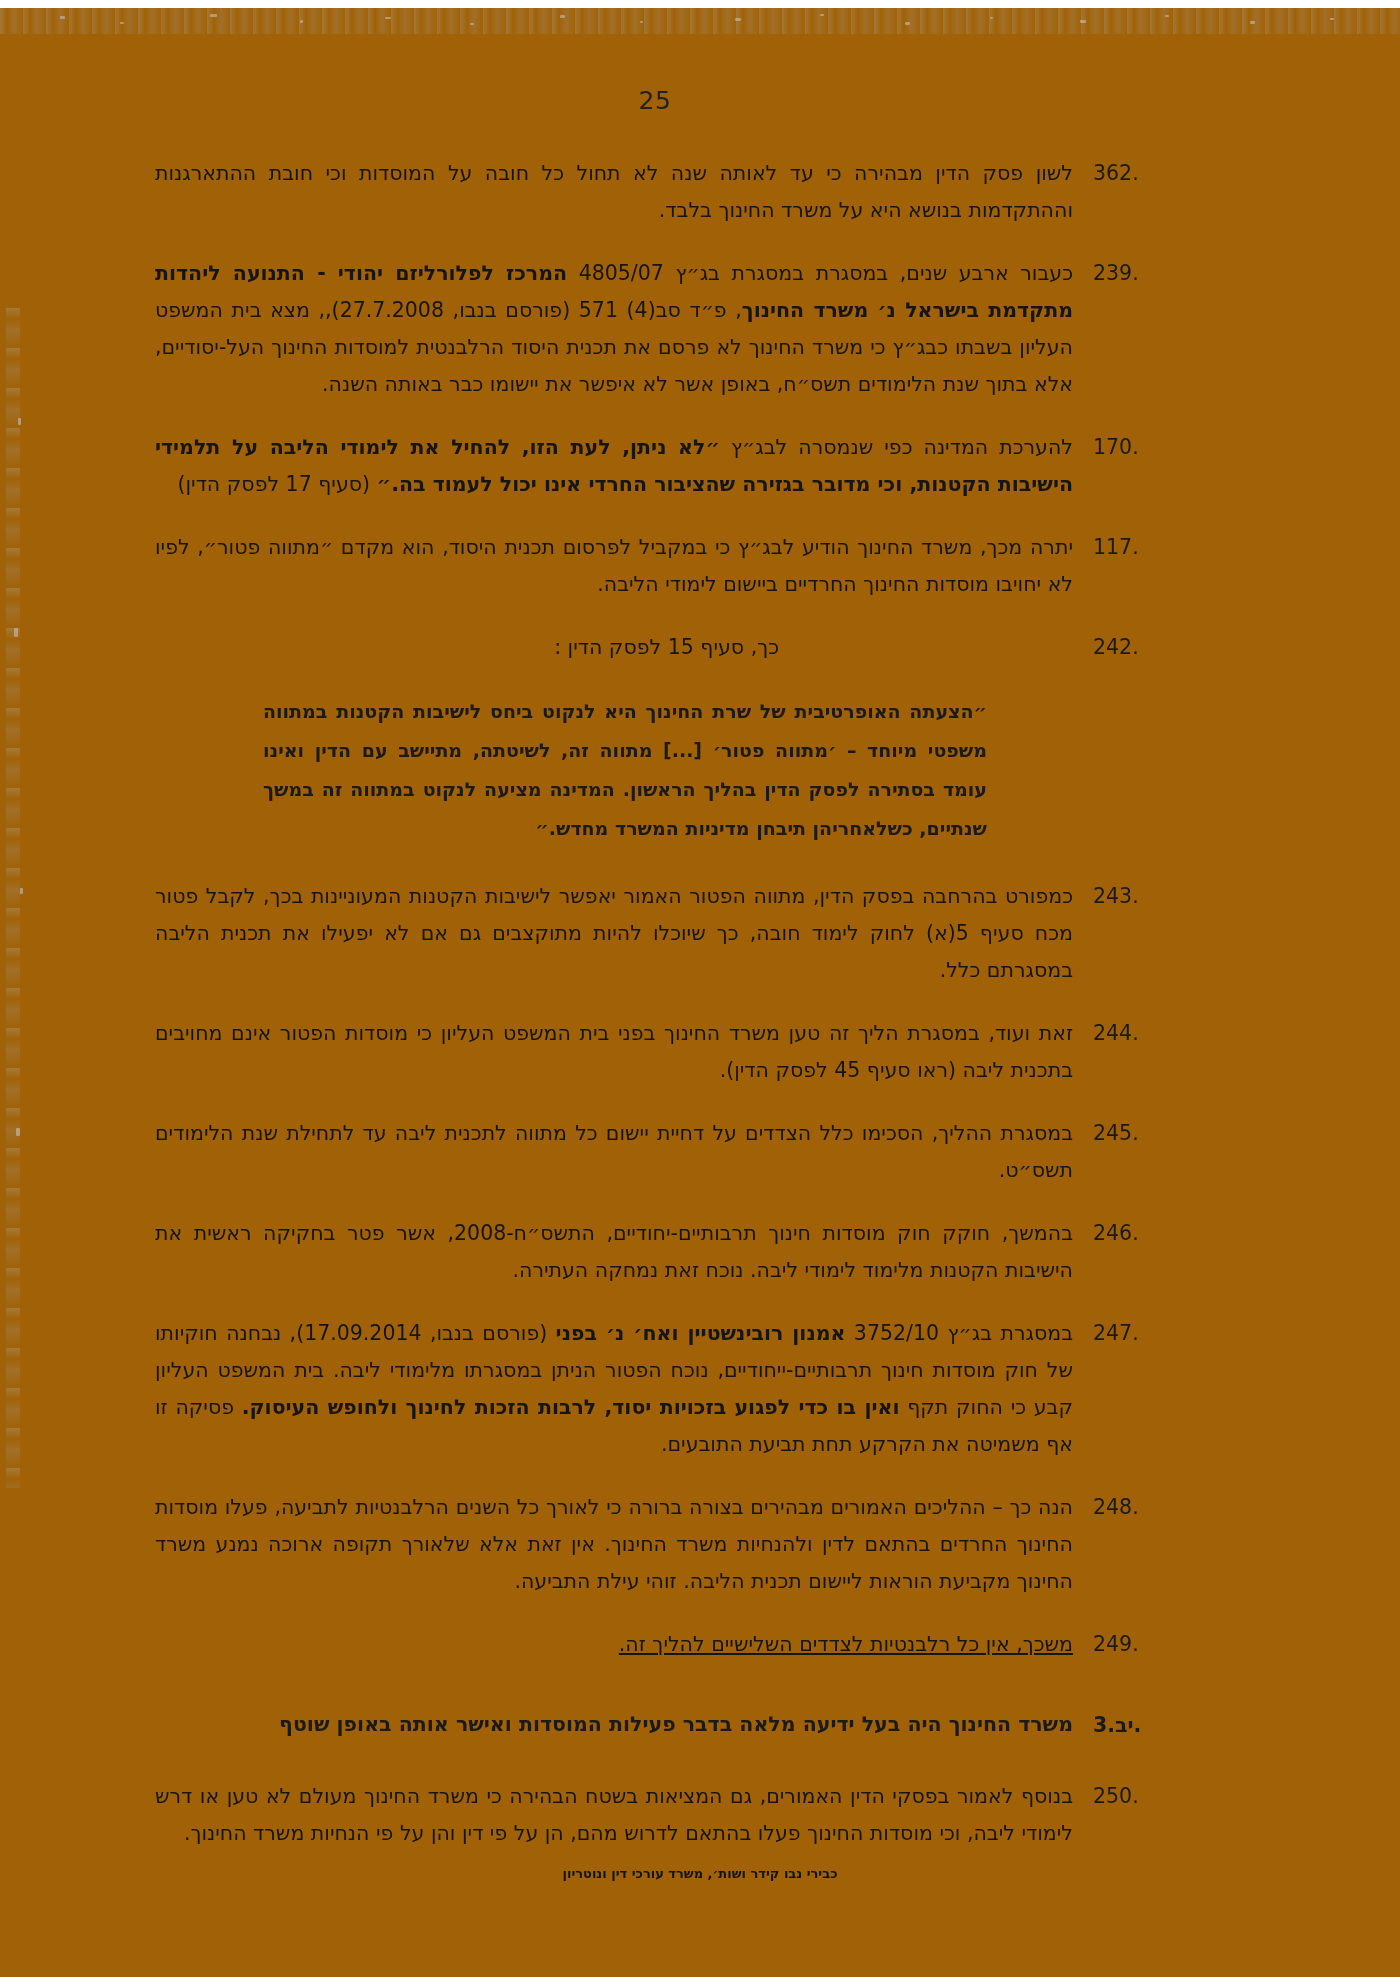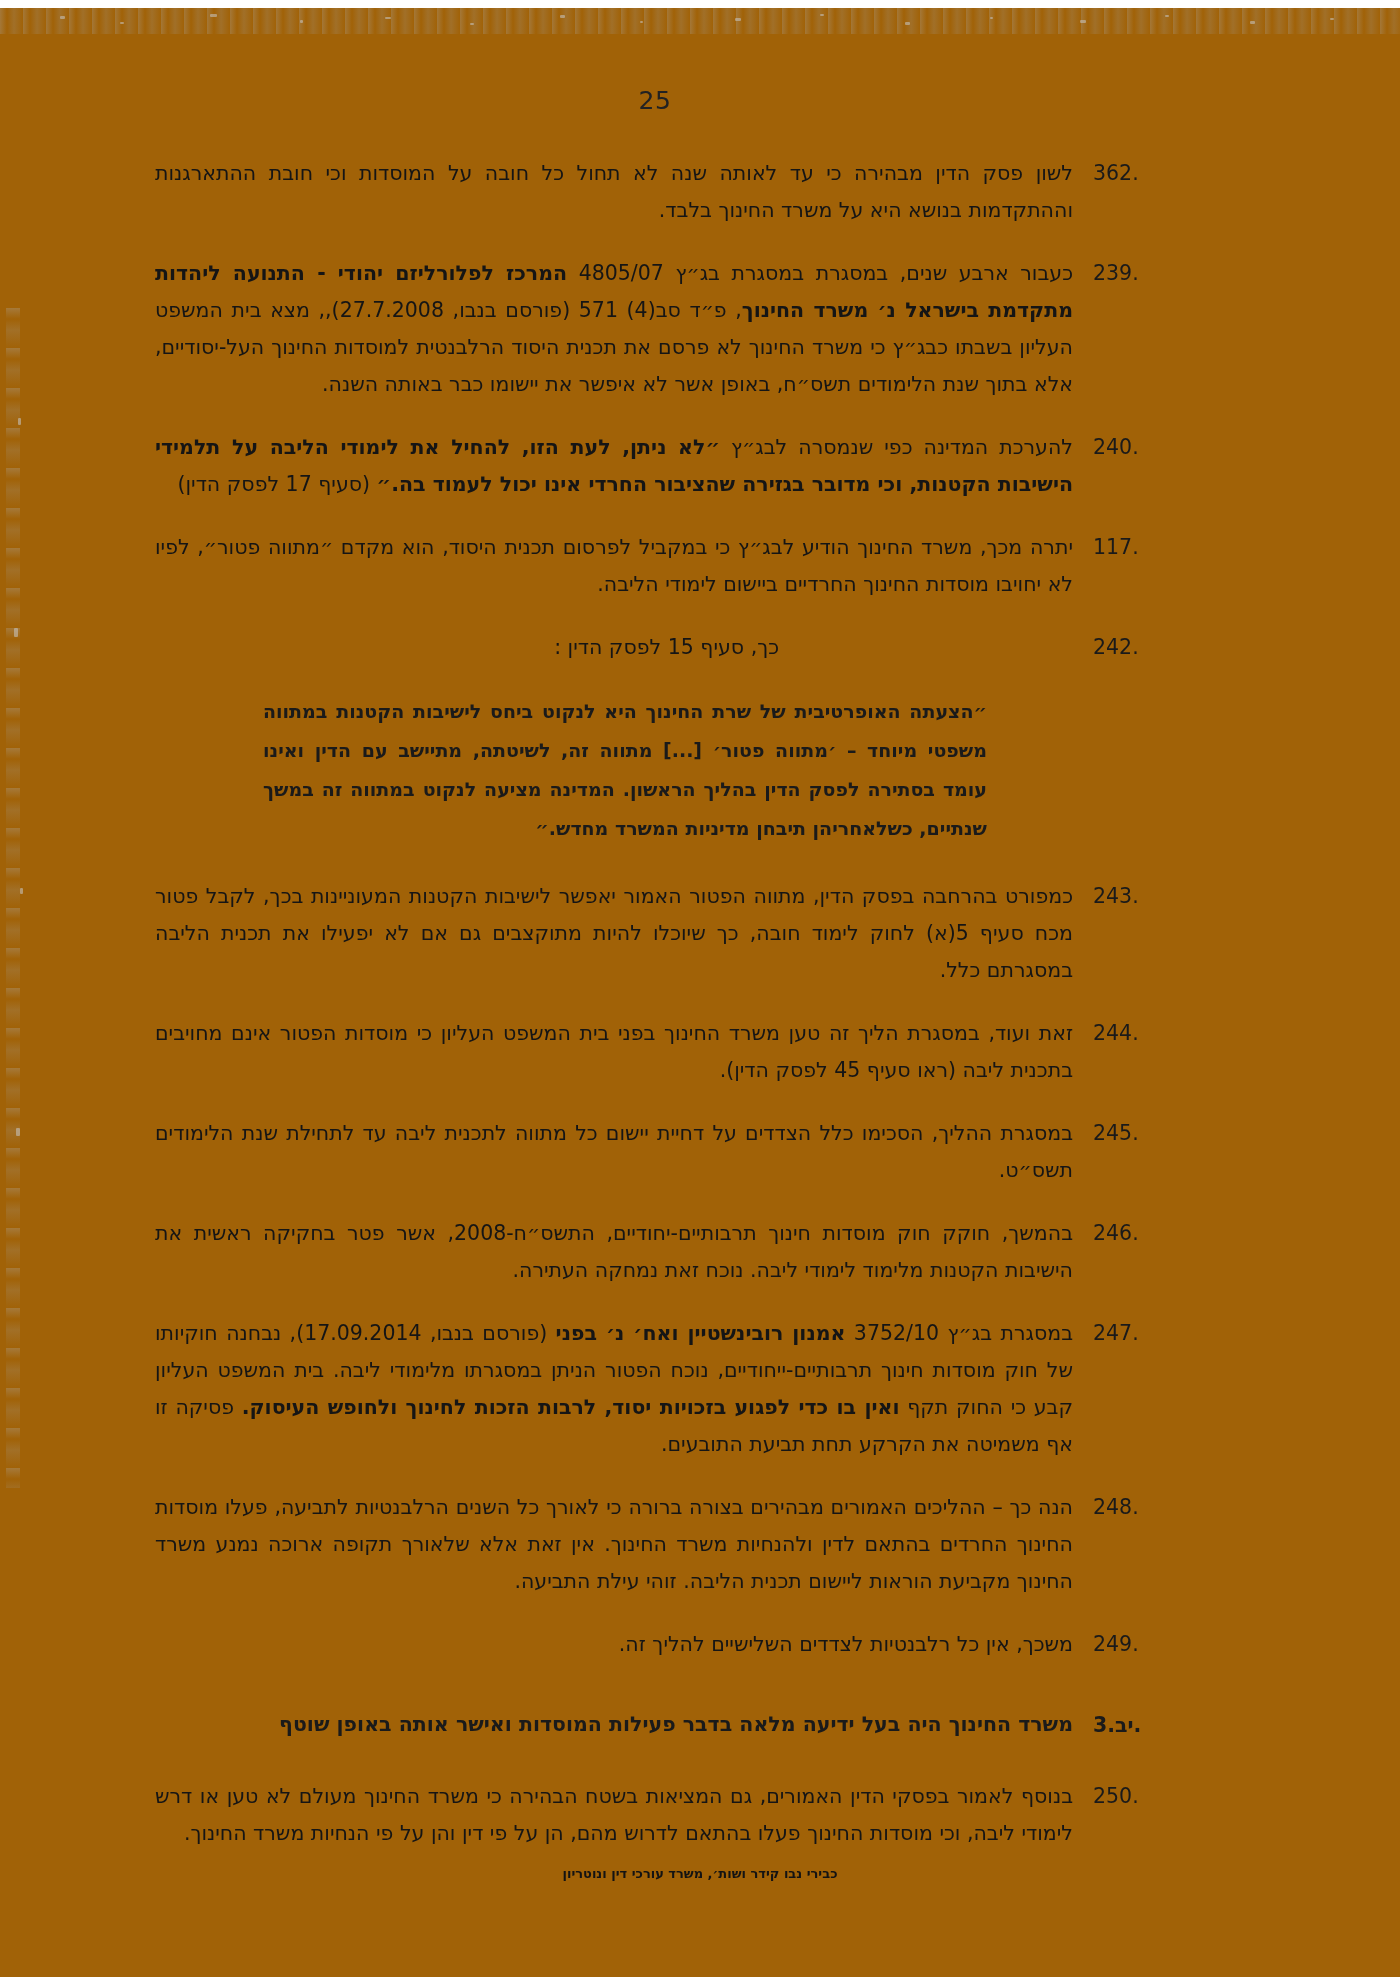--- a/index.html
+++ b/index.html
@@ -94,20 +94,21 @@
     flex: 1 1 auto;
     text-align: justify;
     text-align-last: right;
     font-size: 20.5px;
     line-height: 37px;
     padding-right: 16px;
     color: #151515;
   }
   .para.align-right-only .para-text {
     text-align: left;
+    text-decoration: underline;
   }
 
   b, .b { font-weight: 700; }
 
   
   .quote-para {
     display: flex;
     flex-direction: row;
     align-items: flex-start;
     margin-bottom: 30px;
@@ -198,21 +199,21 @@
       </div>
 
       <div class="para">
         <div class="para-num">239.</div>
         <div class="para-text">
           <span>כעבור ארבע שנים, במסגרת במסגרת בג״ץ 4805/07 </span><b>המרכז לפלורליזם יהודי - התנועה ליהדות מתקדמת בישראל נ׳ משרד החינוך</b><span>, פ״ד סב(4) 571 (פורסם בנבו, 27.7.2008),, מצא בית המשפט העליון בשבתו כבג״ץ כי משרד החינוך לא פרסם את תכנית היסוד הרלבנטית למוסדות החינוך העל-יסודיים, אלא בתוך שנת הלימודים תשס״ח, באופן אשר לא איפשר את יישומו כבר באותה השנה.</span>
         </div>
       </div>
 
       <div class="para">
-        <div class="para-num">240.</div>
+        <div class="para-num">170.</div>
         <div class="para-text">
           <span>להערכת המדינה כפי שנמסרה לבג״ץ </span><b>״לא ניתן, לעת הזו, להחיל את לימודי הליבה על תלמידי הישיבות הקטנות, וכי מדובר בגזירה שהציבור החרדי אינו יכול לעמוד בה.״</b><span> (סעיף 17 לפסק הדין)</span>
         </div>
       </div>
 
       <div class="para">
         <div class="para-num">117.</div>
         <div class="para-text">
           <span>יתרה מכך, משרד החינוך הודיע לבג״ץ כי במקביל לפרסום תכנית היסוד, הוא מקדם ״מתווה פטור״, לפיו לא יחויבו מוסדות החינוך החרדיים ביישום לימודי הליבה.</span>
         </div>

